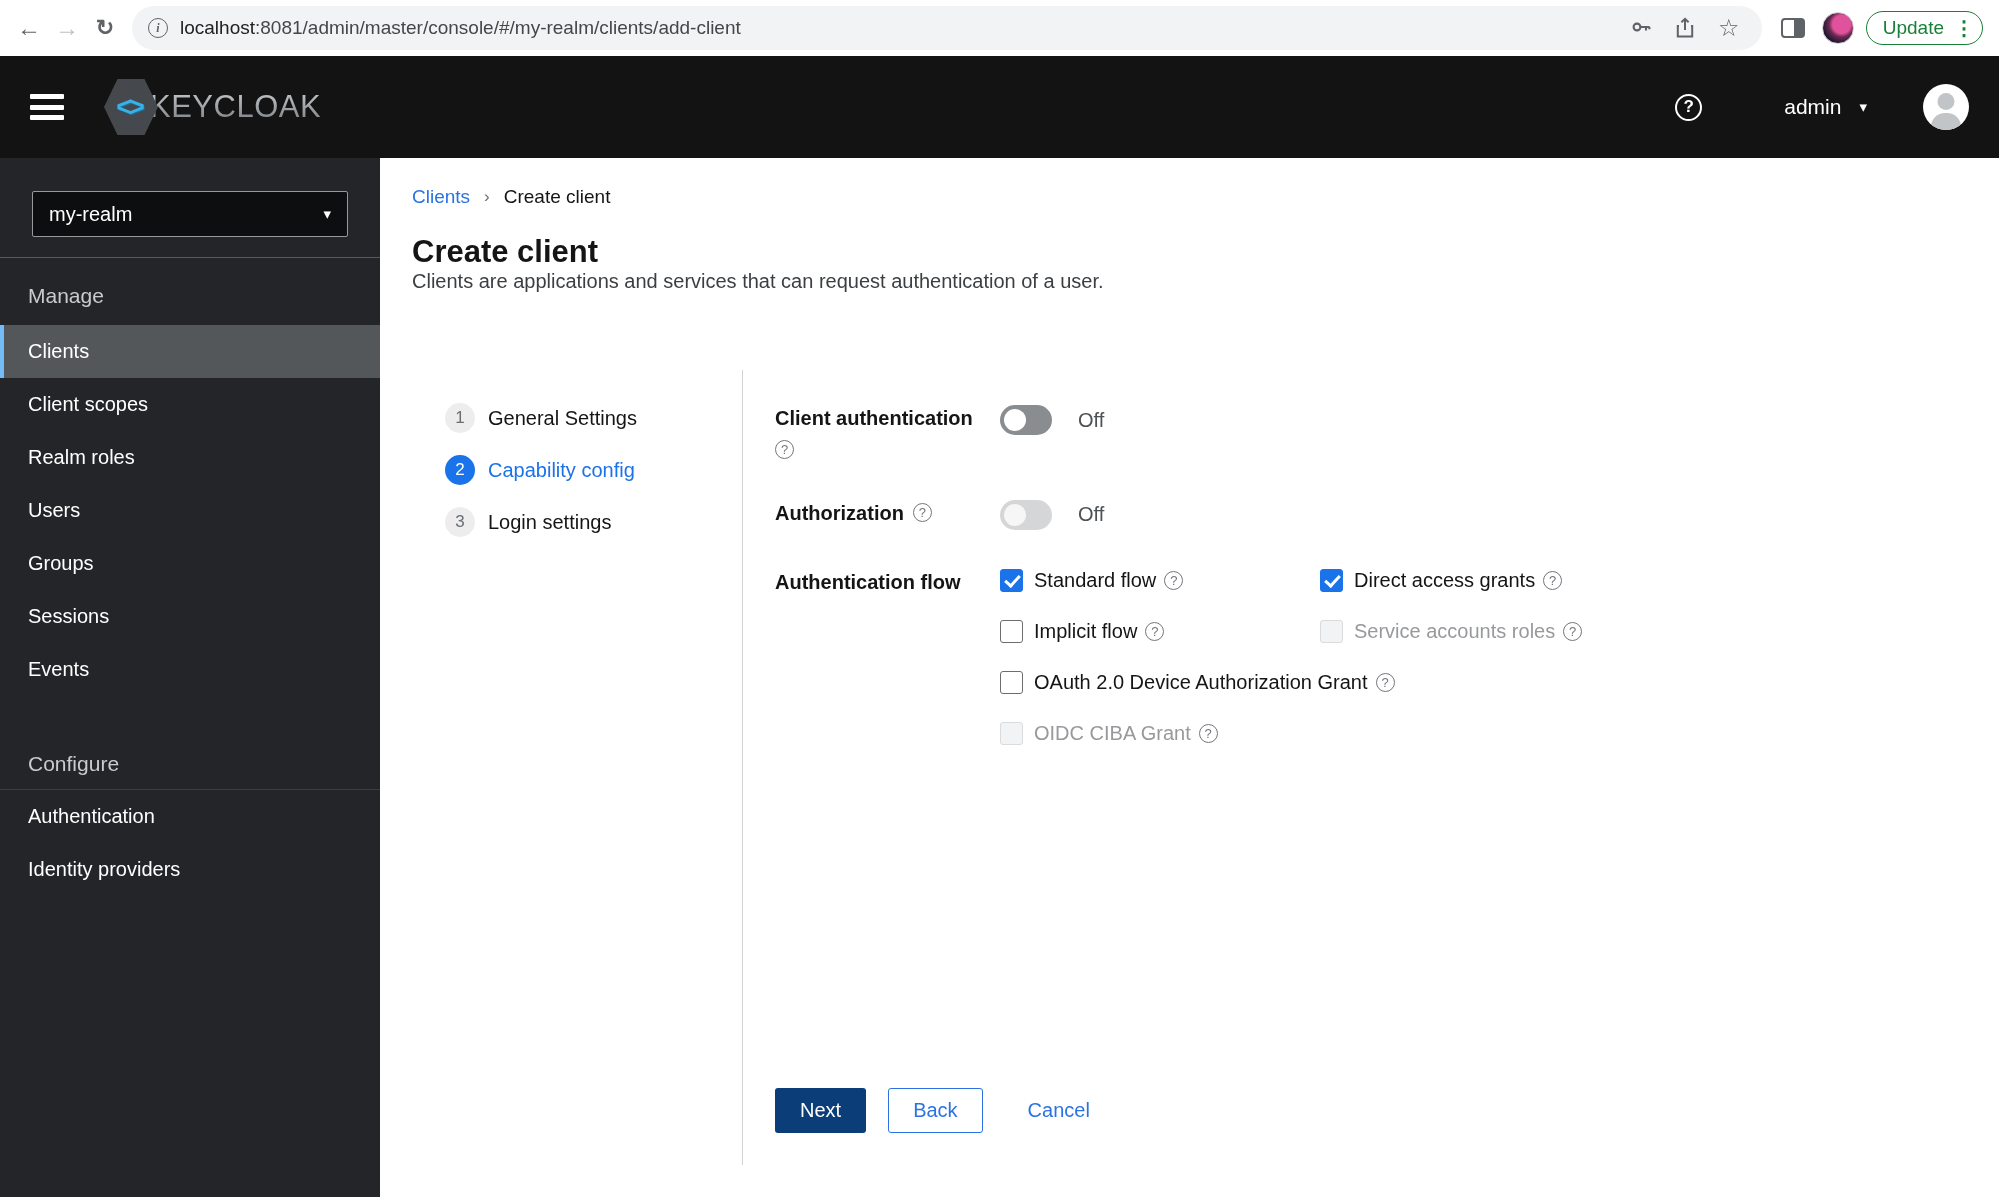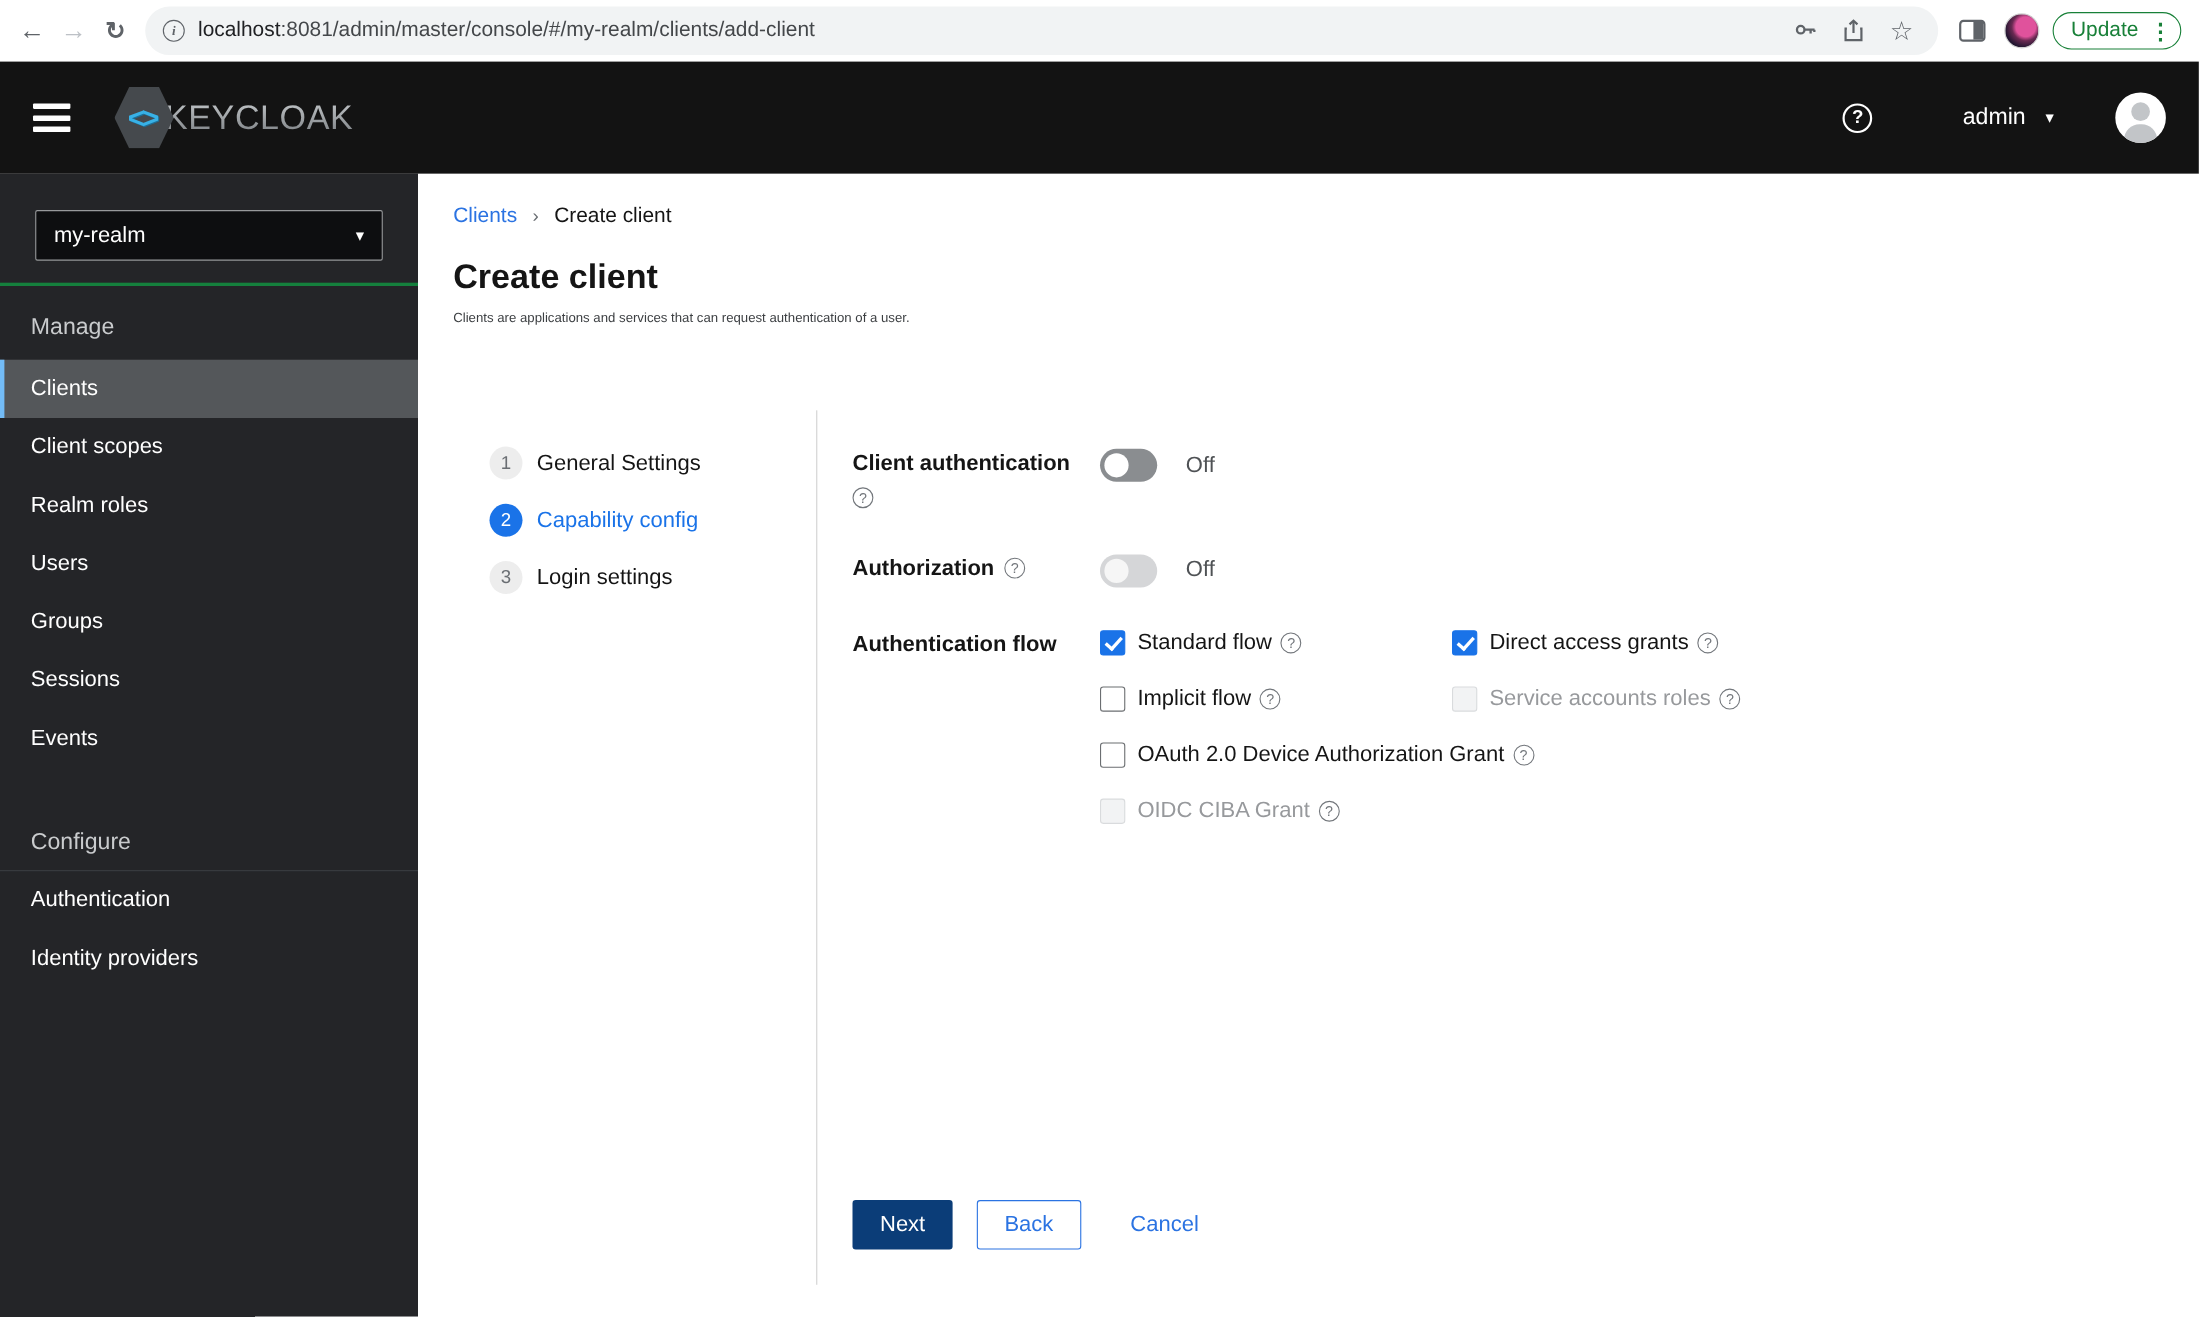--- a/index.html
+++ b/index.html
@@ -67,41 +67,41 @@
   .kc-avatar .head{position:absolute;left:50%;top:9px;transform:translateX(-50%);
     width:17px;height:17px;border-radius:50%;background:#c2c5c8;}
   .kc-avatar .body{position:absolute;left:50%;top:29px;transform:translateX(-50%);
     width:30px;height:20px;border-radius:14px 14px 0 0;background:#c2c5c8;}
 
   
   .app{flex:1;display:flex;min-height:0;}
 
   
   .sidebar{width:380px;flex:0 0 380px;background:#242528;color:#fff;}
-  .realm-block{padding:33px 32px 20px;border-bottom:3px solid #15803d;}
+  .realm-block{padding:33px 32px 20px;border-bottom:1px solid #15803d;}
   .realm-select{height:46px;background:#0d0e10;border:1px solid #97999b;border-radius:2px;
     display:flex;align-items:center;padding:0 16px;font-size:20px;color:#fff;cursor:pointer;}
   .realm-select .caret{margin-left:auto;font-size:15px;}
   .nav-title{margin:26px 0 0;padding-left:28px;font-size:21px;color:#c9cbcd;}
   .nav-title.configure{margin-top:56px;}
   .nav-divider{border:none;border-top:1px solid #3a3d41;margin:13px 0 0;}
   .nav-list{list-style:none;margin:17px 0 0;padding:0;}
   .nav-list.configure-list{margin-top:0;}
   .nav-item{height:53px;display:flex;align-items:center;padding-left:28px;font-size:20px;color:#fff;cursor:pointer;}
   .nav-item.active{background:#54575a;border-left:4px solid var(--nav-indicator);padding-left:24px;}
 
   
   .main{flex:1;background:#fff;display:flex;flex-direction:column;min-width:0;}
   .page-head{padding:28px 32px 0;}
   .breadcrumb{font-size:19px;display:flex;align-items:center;}
   .breadcrumb .bc-link{color:var(--link);cursor:pointer;}
   .breadcrumb .bc-sep{color:#6a6e73;margin:0 14px;font-size:17px;}
   .breadcrumb .bc-current{color:#151515;}
   .page-title{margin-top:26px;font-size:31px;font-weight:700;color:#151515;}
-  .page-subtitle{margin-top:12px;font-size:12px;color:#3c3f42;}
+  .page-subtitle{font-size:20px;color:#3c3f42;}
   .head-divider{margin-top:36px;border:none;border-top:1px solid #d2d2d2;}
 
   .wizard{display:flex;margin-top:32px;height:795px;}
   .wizard-nav{width:363px;flex:0 0 363px;border-right:1px solid #d2d2d2;padding:33px 0 0 65px;}
   .step{display:flex;align-items:center;margin-bottom:22px;cursor:pointer;}
   .step-circle{width:30px;height:30px;border-radius:50%;background:#ededed;color:#6a6e73;
     display:flex;align-items:center;justify-content:center;font-size:17px;flex:0 0 auto;}
   .step-label{margin-left:13px;font-size:20px;color:#151515;}
   .step.active .step-circle{background:var(--accent);color:#fff;}
   .step.active .step-label{color:var(--accent);}

